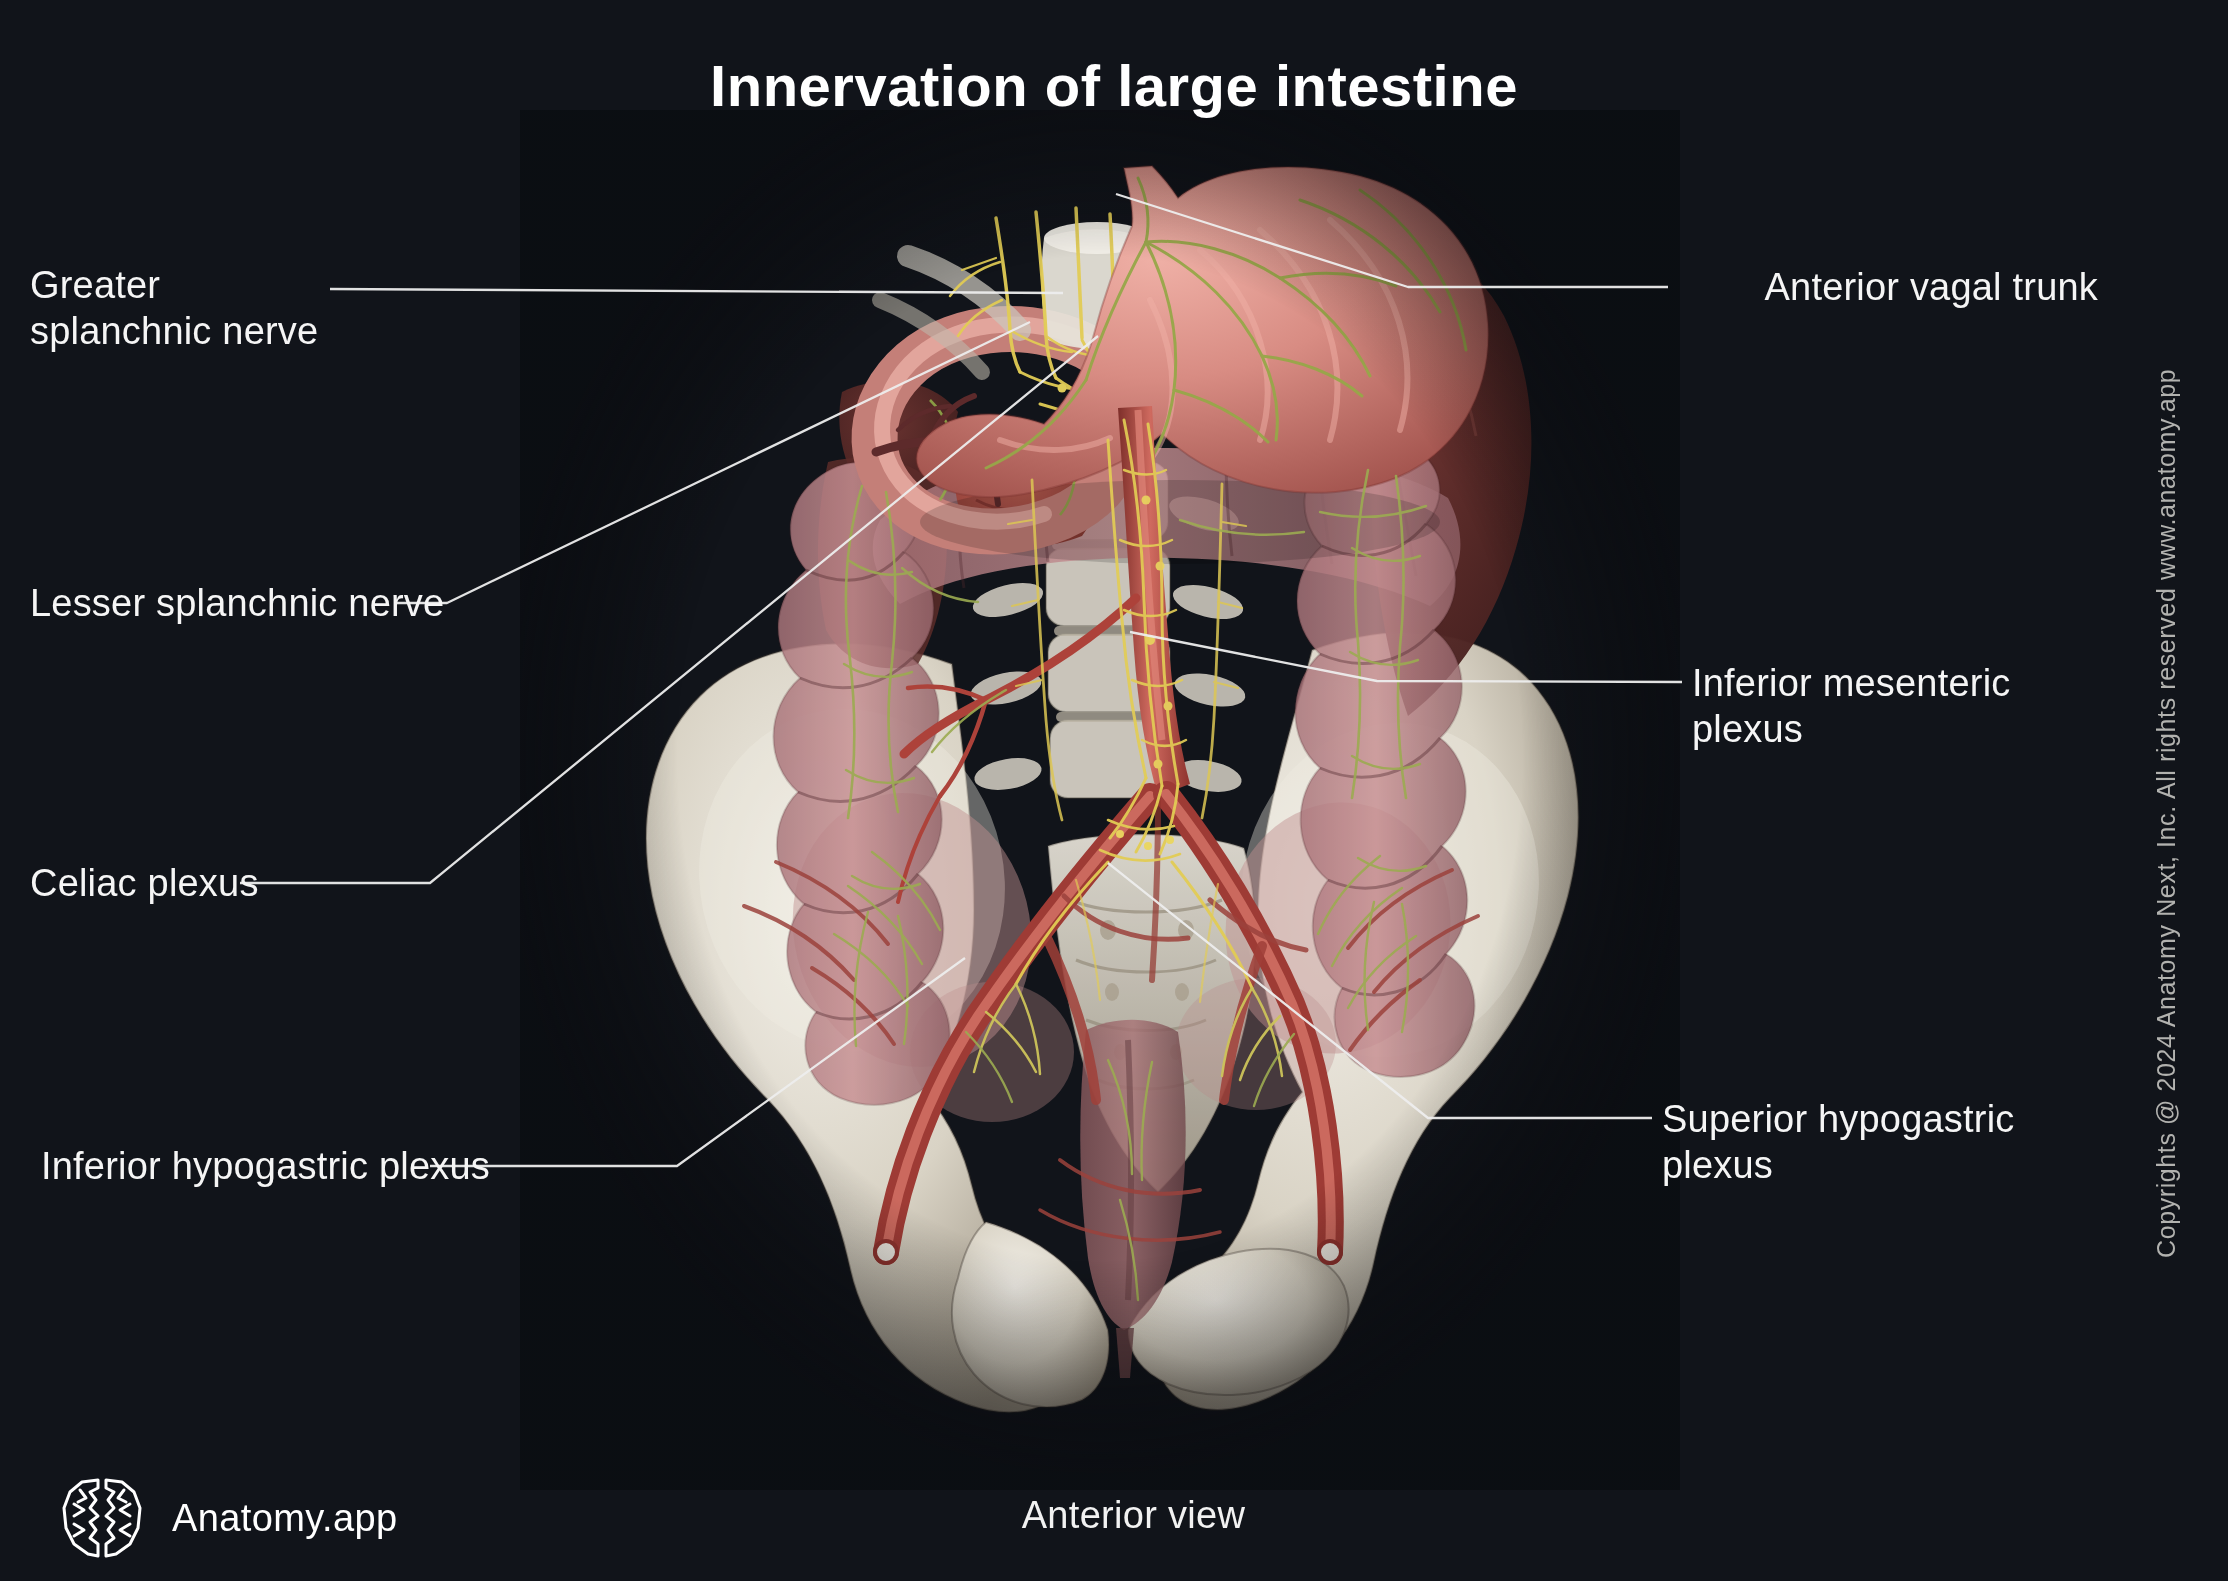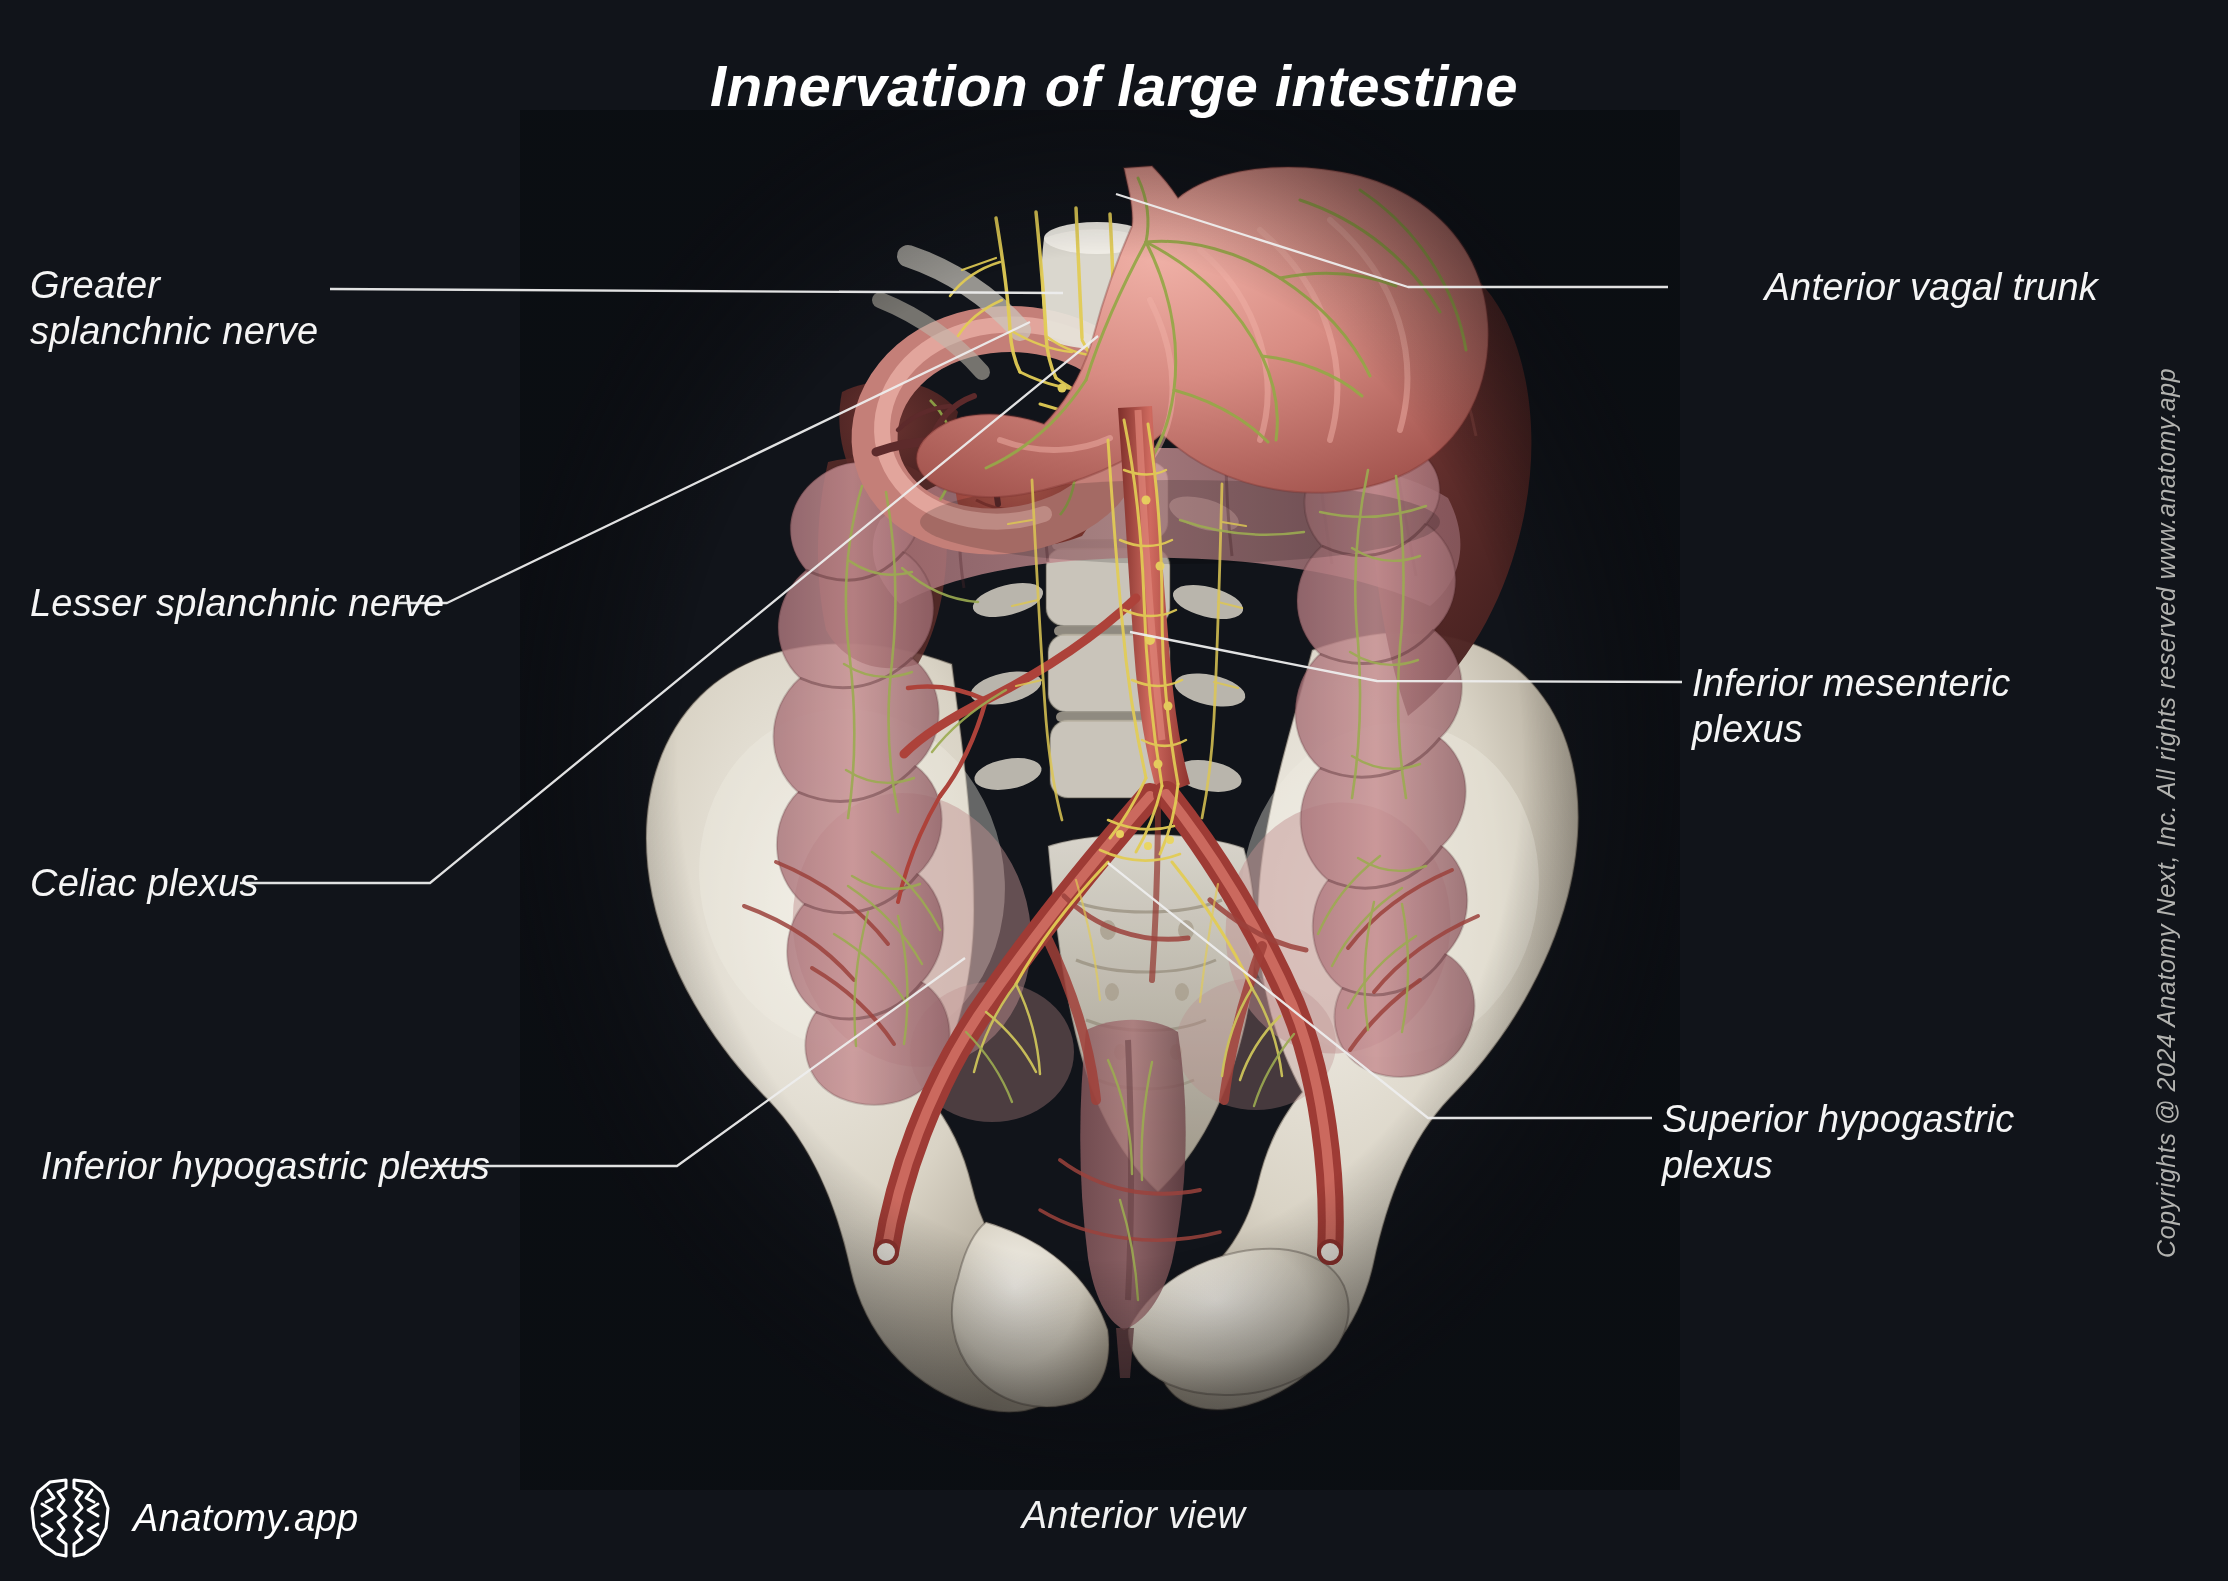--- a/index.html
+++ b/index.html
@@ -1,32 +1,31 @@
 <!DOCTYPE html>
 <html><head>
 <meta charset="utf-8">
 <style>
   html,body{margin:0;padding:0;background:#0b0d11;}
   .canvas{
     position:relative;width:2228px;height:1581px;overflow:hidden;
     background:#11141a;
     font-family:"Liberation Sans","DejaVu Sans",sans-serif;
-    font-style:italic;
   }
   .page-title{
     position:absolute;left:0;right:0;top:52px;margin:0;
     text-align:center;color:#ffffff;font-size:58px;font-weight:700;letter-spacing:.5px;
   }
   .anno{
     position:absolute;color:#f5f5f5;font-size:38px;line-height:46px;font-weight:400;
     letter-spacing:.2px;
   }
   .anno.right{text-align:left;}
   .footer-brand{
-    position:absolute;left:24px;top:1474px;display:flex;align-items:center;gap:17px;
+    position:absolute;left:56px;top:1474px;display:flex;align-items:center;gap:24px;
   }
   .brand-name{color:#ffffff;font-size:38px;font-weight:400;letter-spacing:.4px;}
   .view-label{
     position:absolute;left:0;right:0;top:1494px;text-align:center;
     color:#f2f2f2;font-size:38px;font-weight:500;letter-spacing:.3px;
     padding-left:39px; 
   }
   .copyright{
     position:absolute;left:2152px;top:1258px;width:895px;height:30px;
     transform-origin:0 0;transform:rotate(-90deg);

